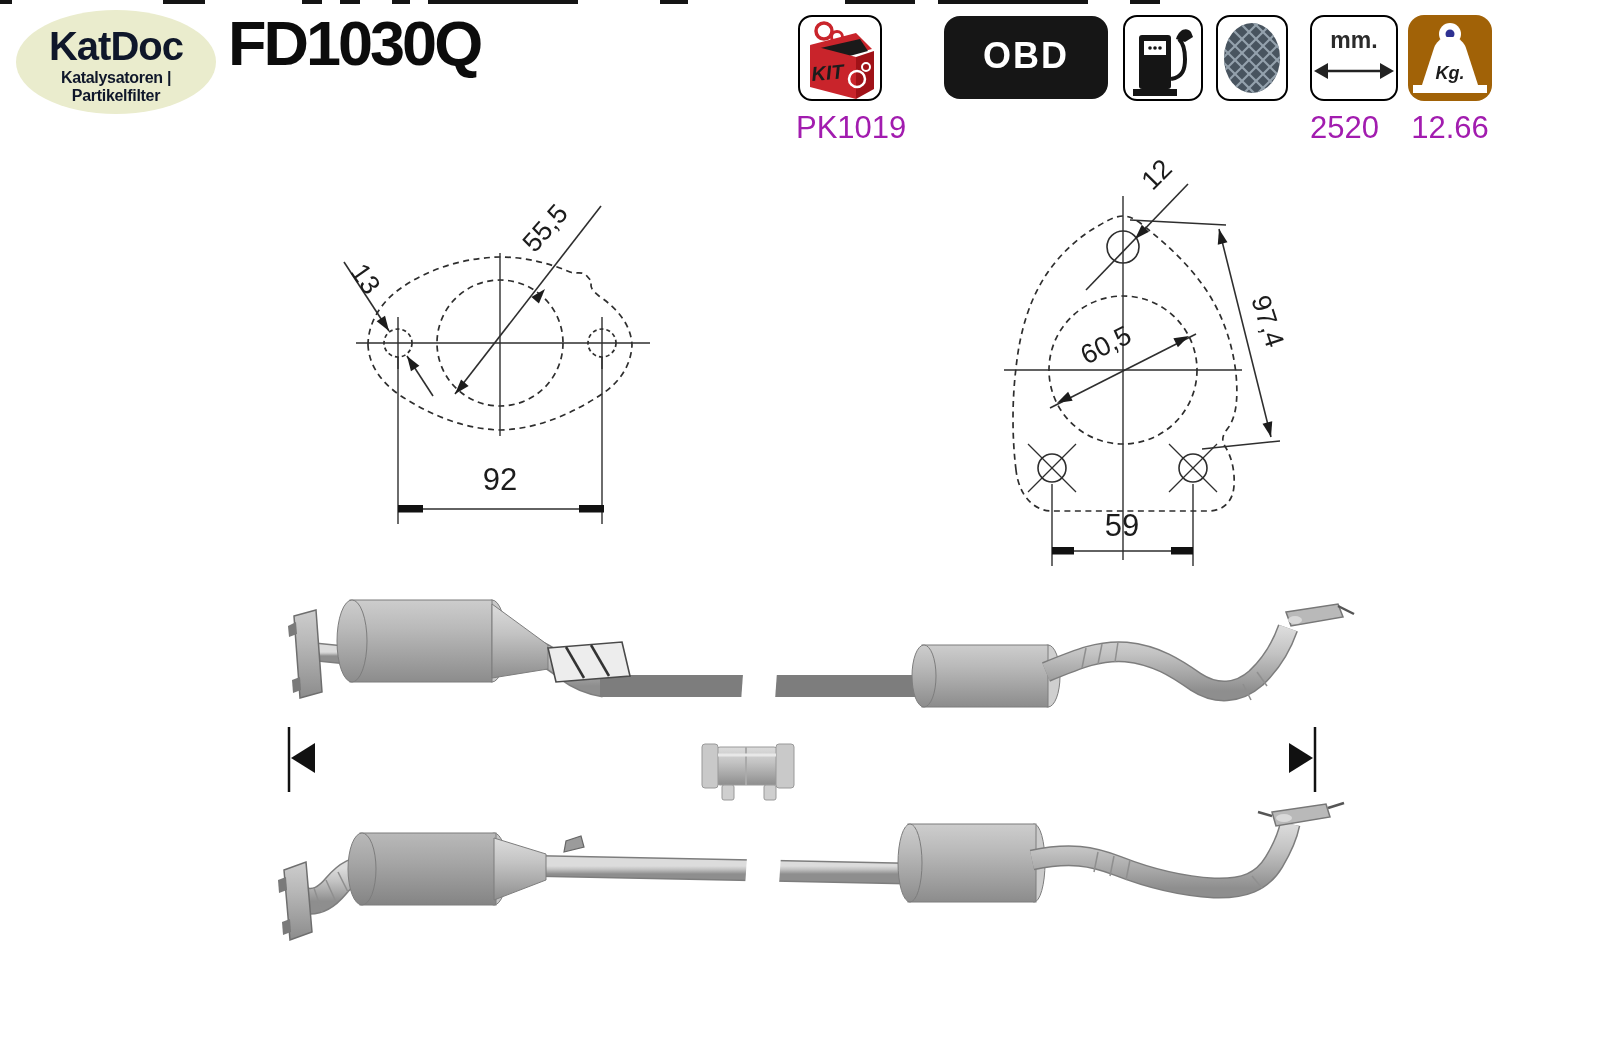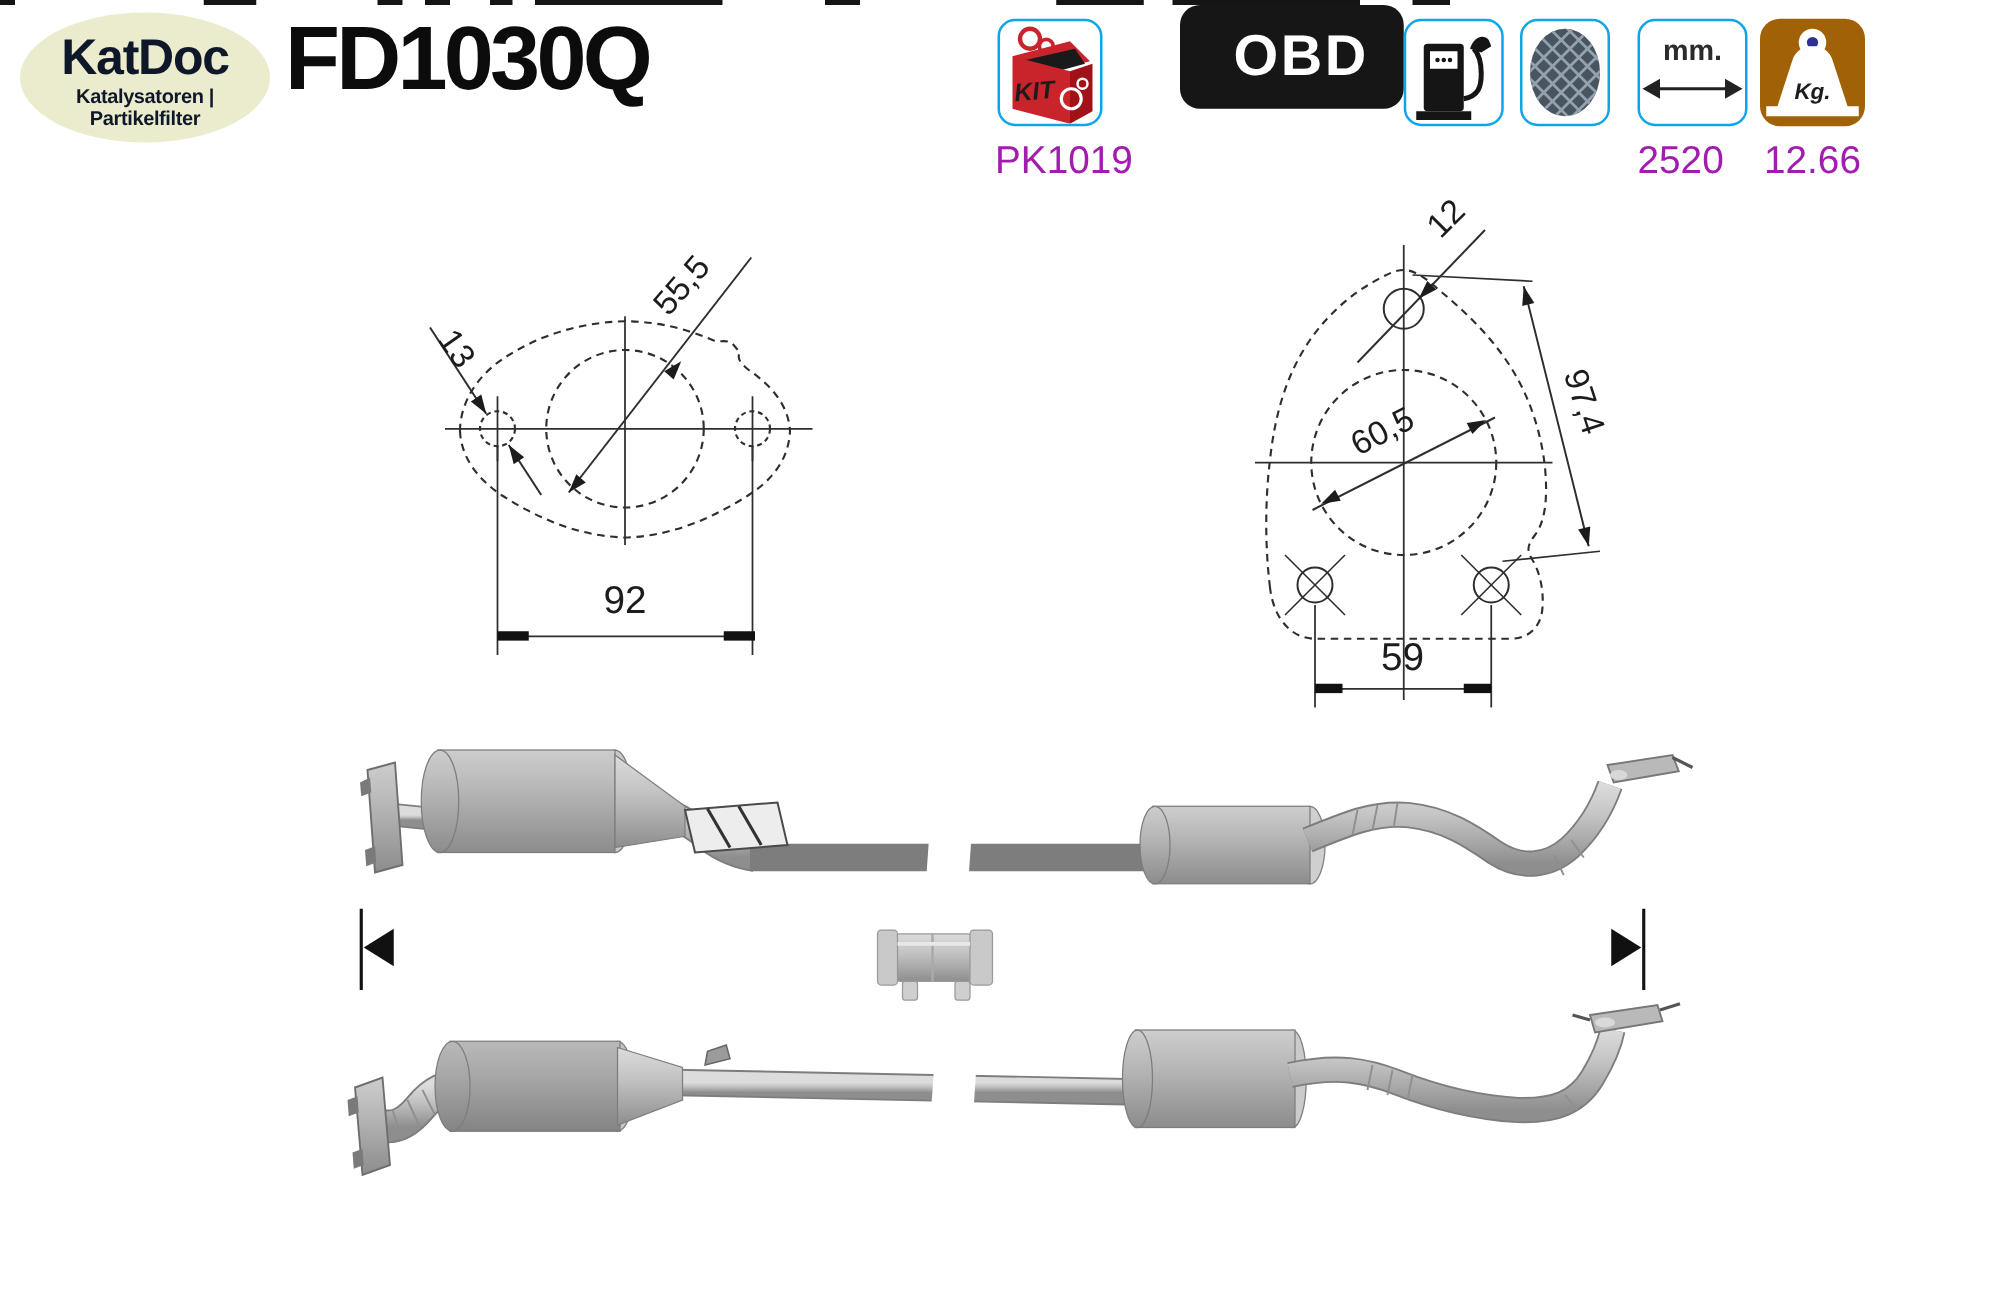--- a/index.html
+++ b/index.html
@@ -5,32 +5,32 @@
   html,body{margin:0;padding:0;background:#ffffff;}
   .canvas{position:relative;width:1600px;height:1050px;background:#fff;overflow:hidden;
           font-family:"Liberation Sans",sans-serif;}
   .frag{position:absolute;top:0;height:4px;background:#151515;}
 
   
   .logo{position:absolute;left:16px;top:10px;width:200px;height:104px;background:#eaeccd;
         border-radius:50%;text-align:center;color:#0f172a;overflow:hidden;}
   .logo-name{margin-top:16px;font-size:40px;font-weight:800;letter-spacing:-1px;line-height:1;}
   .logo-tag{font-size:16px;font-weight:700;margin-top:3px;letter-spacing:-0.3px;}
-  .pn{position:absolute;left:228px;top:10px;font-size:72px;font-weight:bold;color:#0c0c0c;
+  .pn{position:absolute;left:228px;top:10px;font-size:63px;font-weight:bold;color:#0c0c0c;
       letter-spacing:-3px;line-height:1.05;}
 
-  .ibox{position:absolute;top:15px;height:86px;background:#fff;border:2px solid #0ea5e9;
+  .ibox{position:absolute;top:15px;height:86px;background:#fff;border:2px solid #000000;
         border-radius:14px;box-sizing:border-box;overflow:hidden;}
   .ibox-kit{left:798px;width:84px;}
   .ibox-fuel{left:1123px;width:80px;}
   .ibox-mesh{left:1216px;width:72px;}
   .ibox-mm{left:1310px;width:88px;text-align:center;}
-  .obd{position:absolute;left:944px;top:4px;width:164px;height:83px;background:#161616;
-       border-radius:16px;color:#fff;font-size:46px;font-weight:bold;text-align:center;
-       line-height:80px;letter-spacing:2px;padding-left:15px;}
+  .obd{position:absolute;left:944px;top:16px;width:164px;height:83px;background:#161616;
+       border-radius:16px;color:#fff;font-size:36px;font-weight:bold;text-align:center;
+       line-height:80px;letter-spacing:2px;}
   .kg{position:absolute;left:1408px;top:15px;width:84px;height:86px;background:#a16207;
       border-radius:16px;}
   .mm-label{font-size:23px;font-weight:bold;color:#2b2b2b;margin-top:10px;}
   .val{position:absolute;top:110px;font-size:31px;color:#a21caf;}
   .val-kit{left:796px;}
   .val-mm{left:1310px;width:88px;}
   .val-kg{left:1404px;width:92px;text-align:center;}
 
   .draw{position:absolute;left:0;top:0;}
   svg text{font-family:"Liberation Sans",sans-serif;fill:#1c1c1c;}

